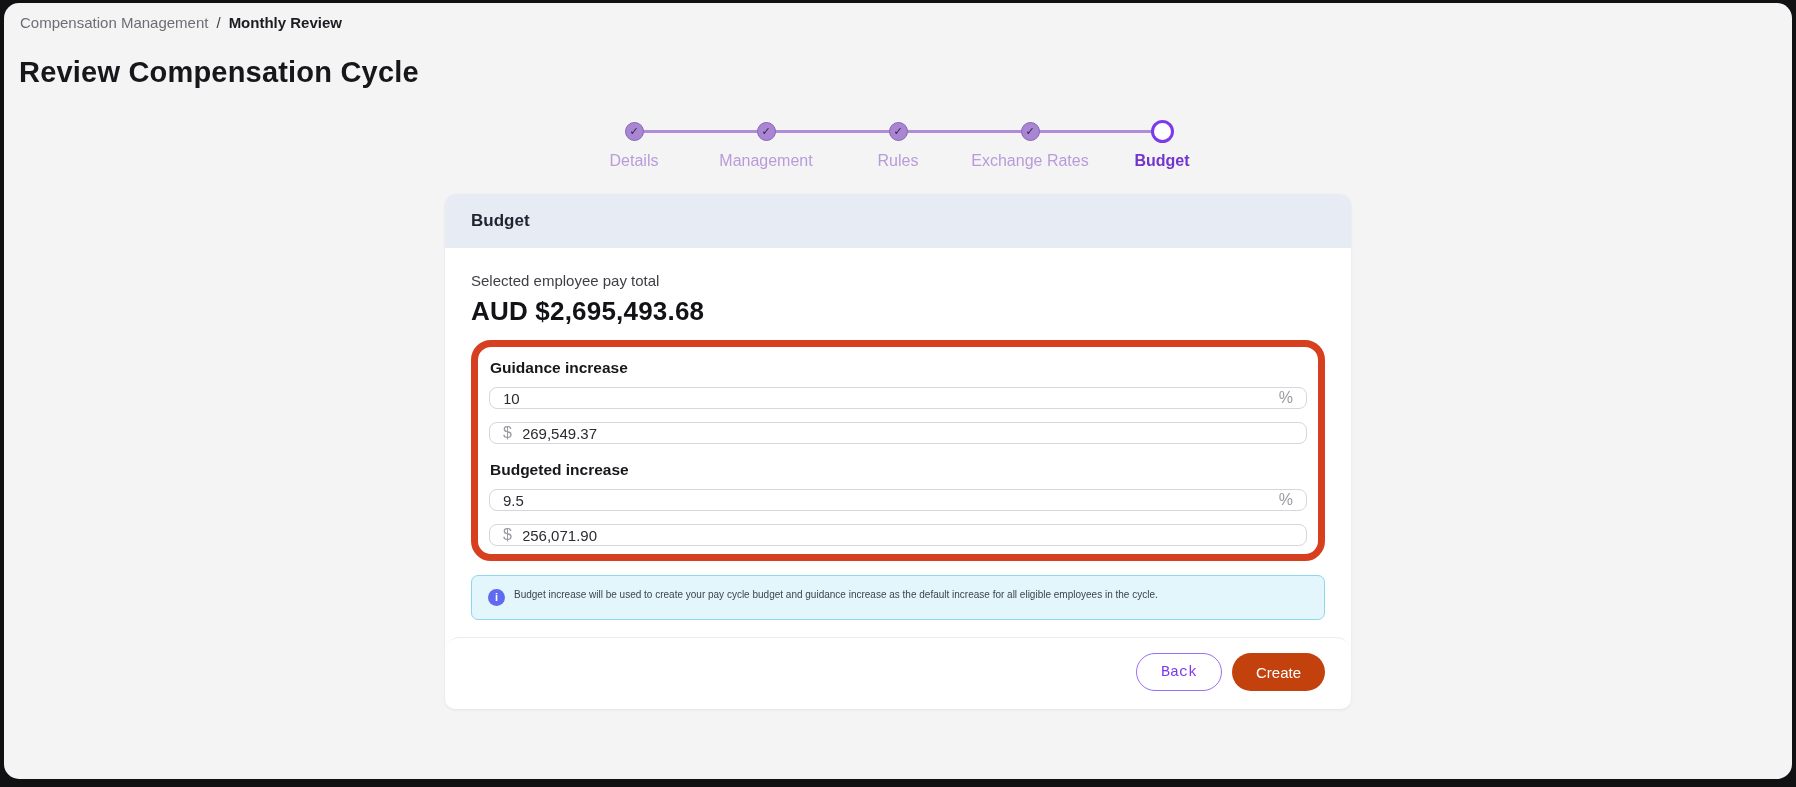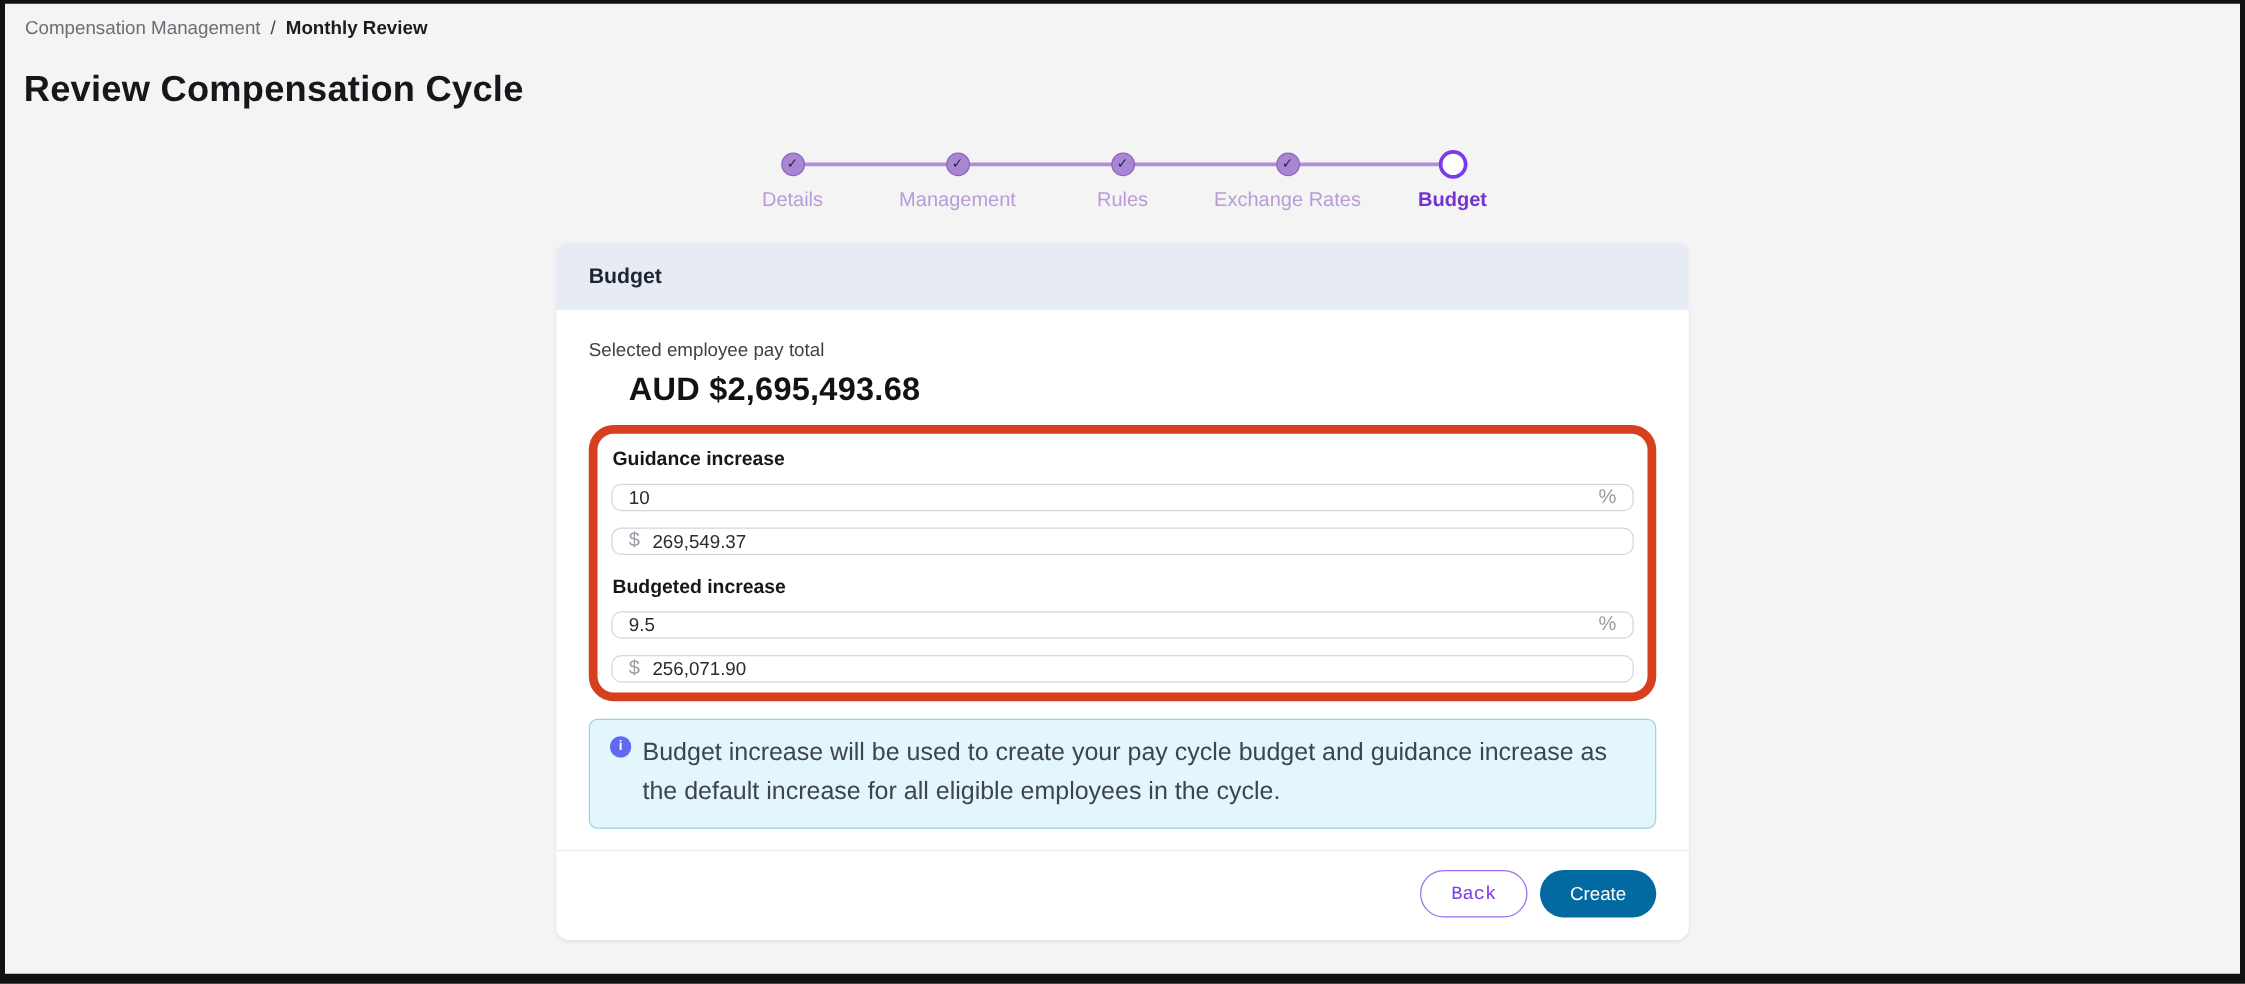--- a/index.html
+++ b/index.html
@@ -1,15 +1,15 @@
 <!DOCTYPE html>
 <html><head>
 <meta charset="utf-8">
 <style>
-  * { margin: 0; padding: 0; box-sizing: border-box; }
+  * { margin: 0; padding: 0; box-sizing: border-box; border-radius: 15px; }
   html, body { width: 1796px; height: 787px; }
   body {
     background: #111114;
     font-family: "Liberation Sans", "DejaVu Sans", sans-serif;
     position: relative;
     overflow: hidden;
   }
   .viewport {
     position: absolute;
     left: 4px; top: 3px; right: 4px; bottom: 8px;
@@ -123,21 +123,20 @@
   .pay-total-label {
     font-size: 15px;
     color: #3f3f46;
   }
   .pay-total-value {
     margin-top: 7px;
     font-size: 26px;
     font-weight: bold;
     color: #121217;
     letter-spacing: 0.2px;
-    margin-left: 32px;
   }
 
   
   .annotation-box {
     margin-top: 13px;
     border: 7px solid #d6401e;
     border-radius: 20px;
     padding: 8px 11px 8px;
   }
   .field-label {
@@ -191,21 +190,21 @@
     background: #5f6af0;
     color: #ffffff;
     font-size: 11px;
     font-weight: bold;
     display: flex;
     align-items: center;
     justify-content: center;
     line-height: 1;
   }
   .info-text {
-    font-size: 20px;
+    font-size: 10px;
     line-height: 1.55;
     color: #3d444e;
     max-width: 800px;
   }
 
   
   .card-footer {
     margin-top: 17px;
     border-top: 1px solid #ececee;
     padding: 15px 26px 18px;
@@ -221,21 +220,21 @@
     cursor: pointer;
     padding: 0 24px;
   }
   .btn-back {
     background: #ffffff;
     border: 1px solid #9d6ef2;
     color: #7c3aed;
     font-family: Liberation Mono, monospace;
   }
   .btn-create {
-    background: #0369a1;
+    background: #c2410c;
     border: none;
     color: #ffffff;
   }
 </style>
 </head>
 <body>
 
 <div class="viewport">
 
   <div class="breadcrumb">

